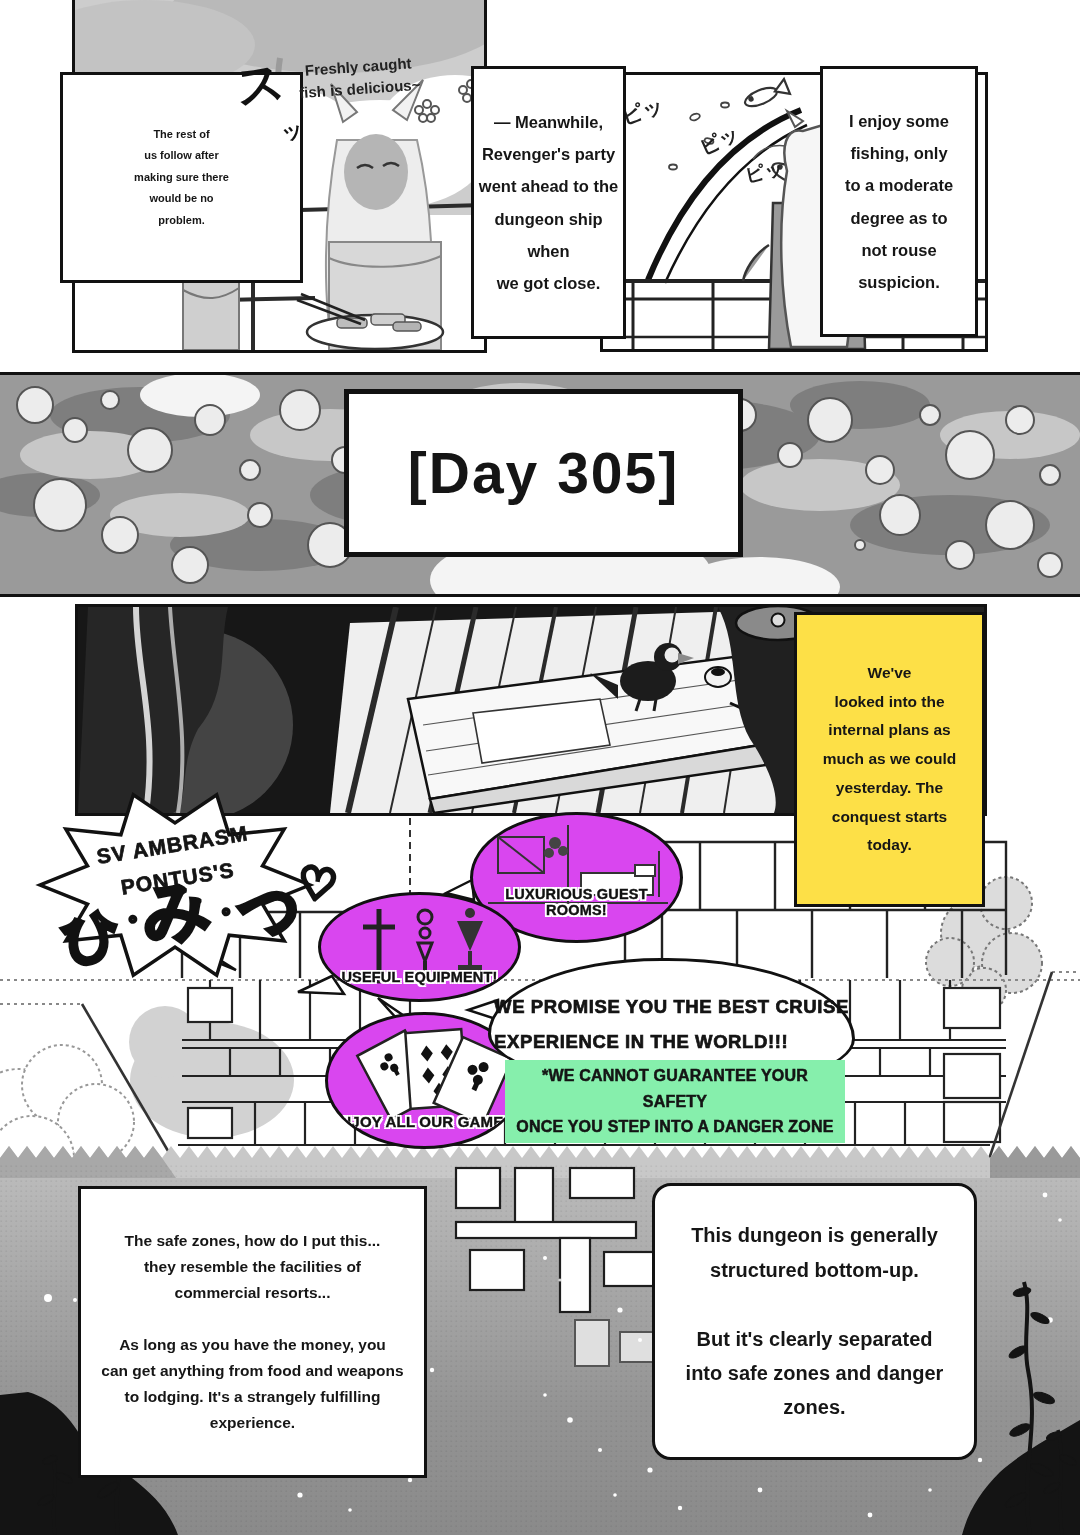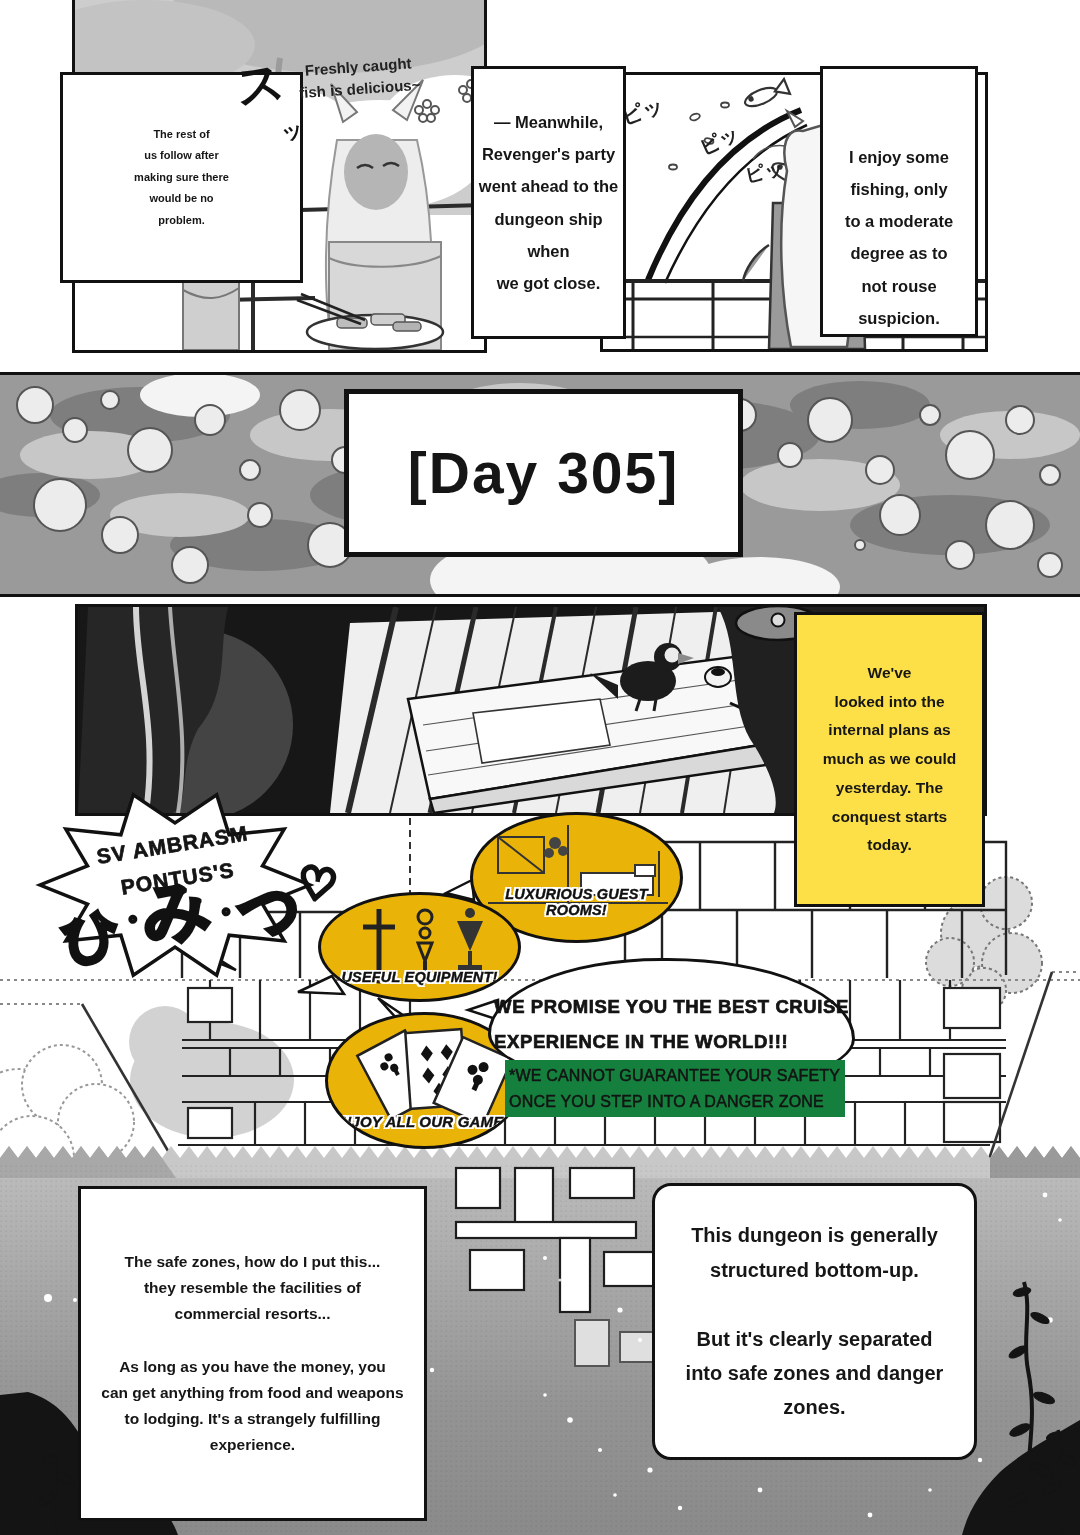--- a/index.html
+++ b/index.html
@@ -11,60 +11,60 @@
   .panel{position:absolute;background:#fff;border:3px solid #111;box-sizing:border-box;overflow:hidden;}
   .sky-panel{left:72px;top:0;width:415px;height:353px;border-top:none;}
   .panel3{left:600px;top:72px;width:388px;height:280px;}
   .panel-mid{left:75px;top:604px;width:912px;height:212px;background:#171717;}
   
   .cap{position:absolute;background:#fff;border:3.5px solid #111;box-sizing:border-box;
        display:flex;align-items:center;justify-content:center;text-align:center;
        white-space:pre-line;font-weight:bold;color:#161616;}
   .cap-a{left:60px;top:72px;width:243px;height:211px;font-size:11px;line-height:1.95;}
   .cap-b{left:427px;top:66px;width:155px;height:273px;font-size:16.5px;line-height:1.95;margin-left:44px;}
-  .cap-d{left:820px;top:66px;width:158px;height:271px;font-size:16.5px;line-height:1.95;align-items:flex-end;}
+  .cap-d{left:820px;top:66px;width:158px;height:271px;font-size:16.5px;line-height:1.95;}
   .cap-e{left:794px;top:612px;width:191px;height:295px;font-size:15.5px;line-height:1.85;background:#fde047;}
-  .cap-bl{left:78px;top:1186px;width:349px;height:335px;font-size:15.5px;line-height:1.68;}
+  .cap-bl{left:78px;top:1186px;width:349px;height:292px;font-size:15.5px;line-height:1.68;}
   .cap-br{left:652px;top:1183px;width:325px;height:277px;font-size:20px;line-height:1.72;border-radius:19px;}
   
   .day-band{position:absolute;left:0;top:372px;width:1080px;height:225px;background:#9a9a9a;
             border-top:3px solid #111;border-bottom:3px solid #111;box-sizing:border-box;overflow:hidden;}
   .day-box{position:absolute;left:344px;top:389px;width:399px;height:168px;background:#fff;
            border:5px solid #111;box-sizing:border-box;display:flex;align-items:center;justify-content:center;
            font-size:57px;font-weight:bold;letter-spacing:2px;}
   
   .sfx-su{left:236px;top:52px;font-size:48px;font-weight:bold;transform:rotate(-8deg);color:#111;}
   .sfx-tsu{left:281px;top:116px;font-size:22px;font-weight:bold;transform:rotate(-14deg);color:#111;}
   .handnote{left:286px;top:56px;width:146px;text-align:center;font-size:15px;font-weight:bold;
             transform:rotate(-4deg);white-space:pre-line;line-height:1.45;color:#222;}
   .sfx-pi{position:absolute;font-weight:bold;color:#222;white-space:nowrap;}
   .pi0{left:18px;top:22px;font-size:21px;transform:rotate(-18deg);}
   .pi1{left:96px;top:52px;font-size:20px;transform:rotate(-24deg);}
   .pi2{left:142px;top:84px;font-size:19px;transform:rotate(-12deg);}
   
-  .bbl{position:absolute;background:#eab308;border:3.2px solid #111;border-radius:50%;
-       box-sizing:border-box;overflow:hidden;font-style:italic;}
+  .bbl{position:absolute;background:#d946ef;border:3.2px solid #111;border-radius:50%;
+       box-sizing:border-box;overflow:hidden;}
   .b-rooms{left:470px;top:812px;width:213px;height:131px;}
   .b-equip{left:318px;top:892px;width:203px;height:110px;}
   .b-diners{left:138px;top:950px;width:199px;height:141px;}
   .b-games{left:325px;top:1012px;width:199px;height:137px;}
   .bbl-label{position:absolute;left:0;right:0;text-align:center;font-weight:bold;font-size:14.5px;
              letter-spacing:.2px;color:#111;-webkit-text-stroke:.4px #111;
              text-shadow:-2px -2px 0 #fff,2px -2px 0 #fff,-2px 2px 0 #fff,2px 2px 0 #fff,0 2px 0 #fff,0 -2px 0 #fff,2px 0 0 #fff,-2px 0 0 #fff;}
   .b-rooms .bbl-label{bottom:22px;}
   .b-equip .bbl-label{bottom:14px;}
   .b-diners .bbl-label{bottom:38px;}
   .b-games .bbl-label{bottom:16px;}
   .promise{left:488px;top:958px;width:367px;height:133px;position:absolute;background:#fff;
            border:3.5px solid #111;box-sizing:border-box;border-radius:48% 52% 46% 54%/58% 62% 40% 44%;
            display:flex;align-items:center;justify-content:center;
            font-size:18.5px;font-weight:bold;letter-spacing:.6px;line-height:1.85;white-space:pre-line;
            -webkit-text-stroke:.7px #111;}
-  .disclaimer{left:505px;top:1060px;width:332px;position:absolute;background:#15803d;padding:3px 4px;
-              text-align:left;font-size:16px;font-weight:normal;letter-spacing:.2px;line-height:1.6;
+  .disclaimer{left:505px;top:1060px;width:332px;position:absolute;background:#86efac;padding:3px 4px;
+              text-align:center;font-size:16px;font-weight:bold;letter-spacing:.2px;line-height:1.6;
               white-space:pre-line;-webkit-text-stroke:.5px #111;}
   
   .burst{left:25px;top:780px;width:300px;height:212px;position:absolute;}
   .burst-text{position:absolute;left:0;top:48px;width:300px;text-align:center;font-size:21px;
               font-weight:bold;letter-spacing:1px;line-height:1.6;transform:rotate(-9deg);
               white-space:pre-line;-webkit-text-stroke:.7px #111;}
   .himitsu{position:absolute;left:62px;top:880px;display:flex;align-items:center;
            transform:rotate(-7deg);font-weight:bold;}
   .kana{color:#c6c6c6;-webkit-text-stroke:4px #111;text-shadow:0 0 1px #111;line-height:1;}
   .k0{font-size:56px;transform:translateY(8px) rotate(-10deg);}

